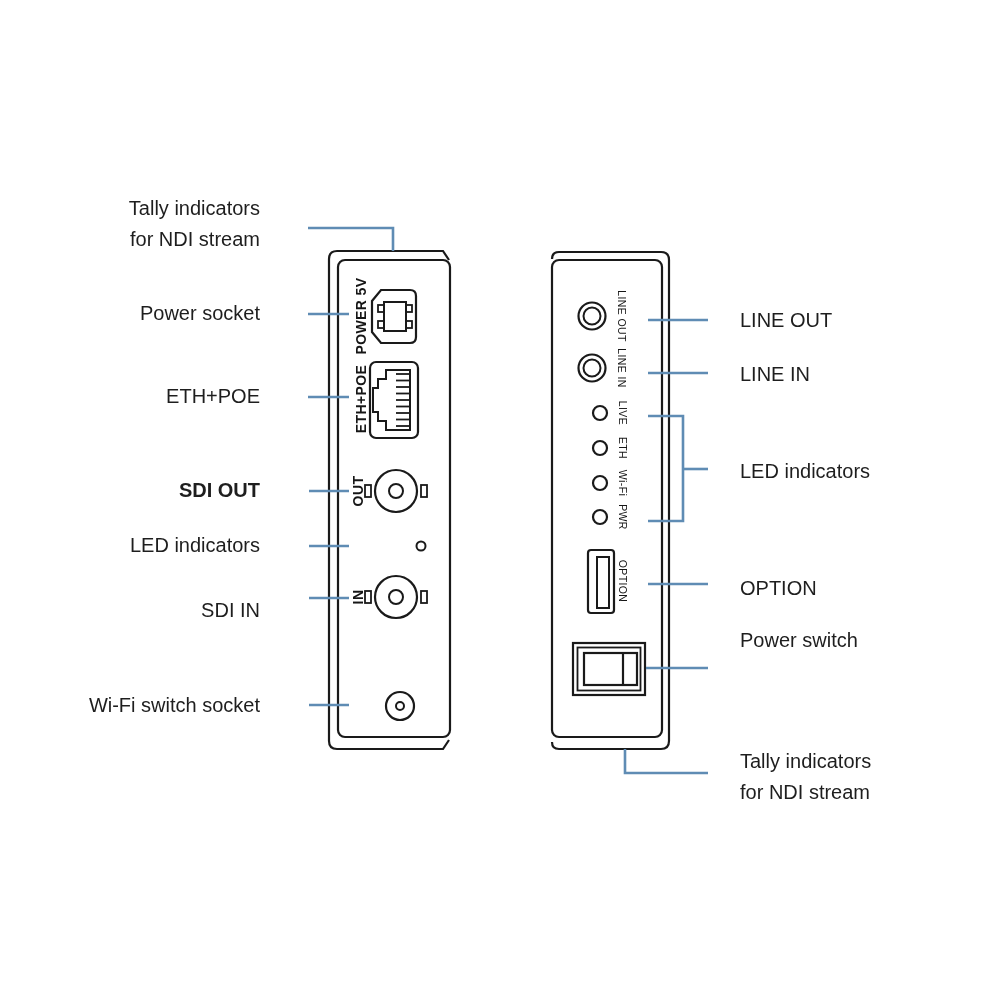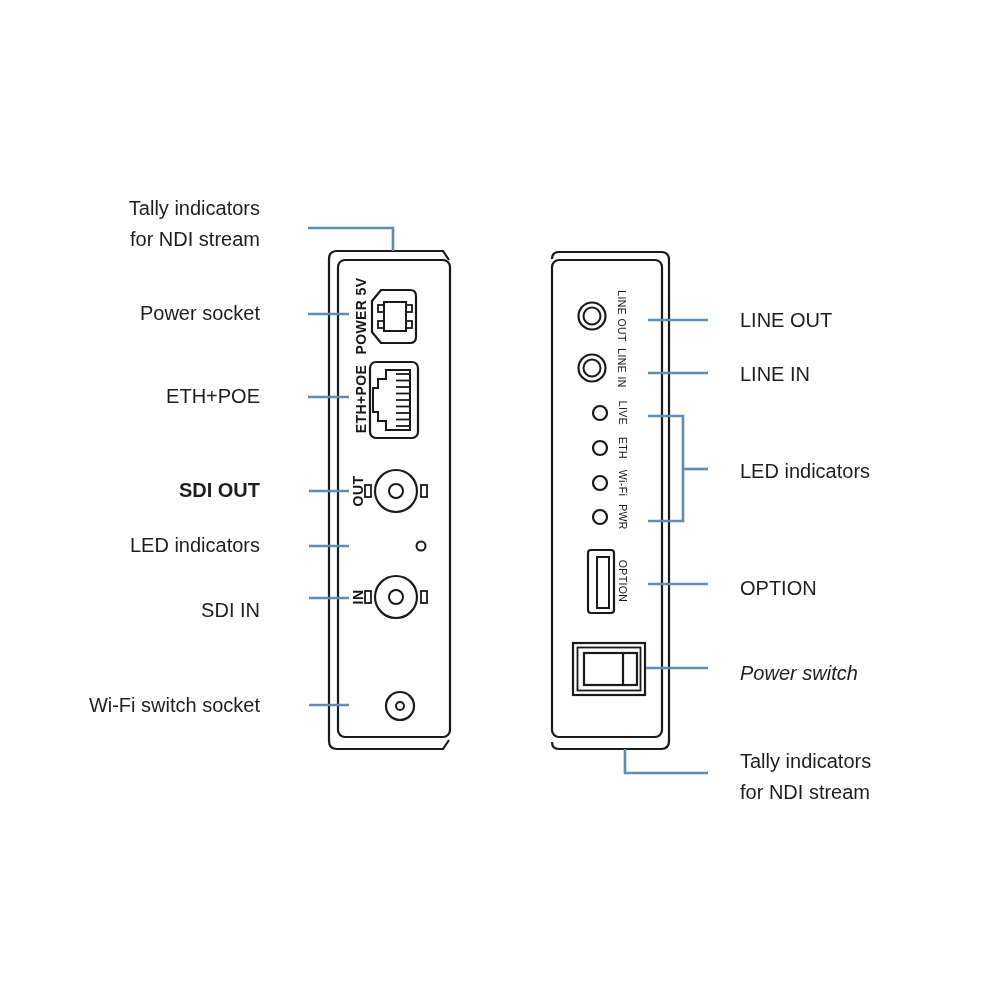--- a/index.html
+++ b/index.html
@@ -135,21 +135,21 @@
   <div class="lbl left-col" style="top:381px;">ETH+POE</div>
   <div class="lbl left-col" style="top:475px;font-weight:bold;">SDI OUT</div>
   <div class="lbl left-col" style="top:530px;">LED indicators</div>
   <div class="lbl left-col" style="top:582px;margin-top:13px;">SDI IN</div>
   <div class="lbl left-col" style="top:690px;">Wi-Fi switch socket</div>
 
   <div class="lbl right-col" style="top:305px;">LINE OUT</div>
   <div class="lbl right-col" style="top:359px;">LINE IN</div>
   <div class="lbl right-col" style="top:456px;">LED indicators</div>
   <div class="lbl right-col" style="top:573px;">OPTION</div>
-  <div class="lbl right-col" style="top:658px;font-style:italic;">Power switch</div>
+  <div class="lbl right-col" style="top:625px;">Power switch</div>
   <div class="lbl right-col" style="top:746px;">
     <div>Tally indicators</div>
     <div>for NDI stream</div>
   </div>
 
   <div class="rot pl" style="left:361px;top:316px;">POWER 5V</div>
   <div class="rot pl" style="left:361px;top:399px;">ETH+POE</div>
   <div class="rot pl" style="left:358px;top:491px;">OUT</div>
   <div class="rot pl" style="left:358px;top:597px;">IN</div>
 

